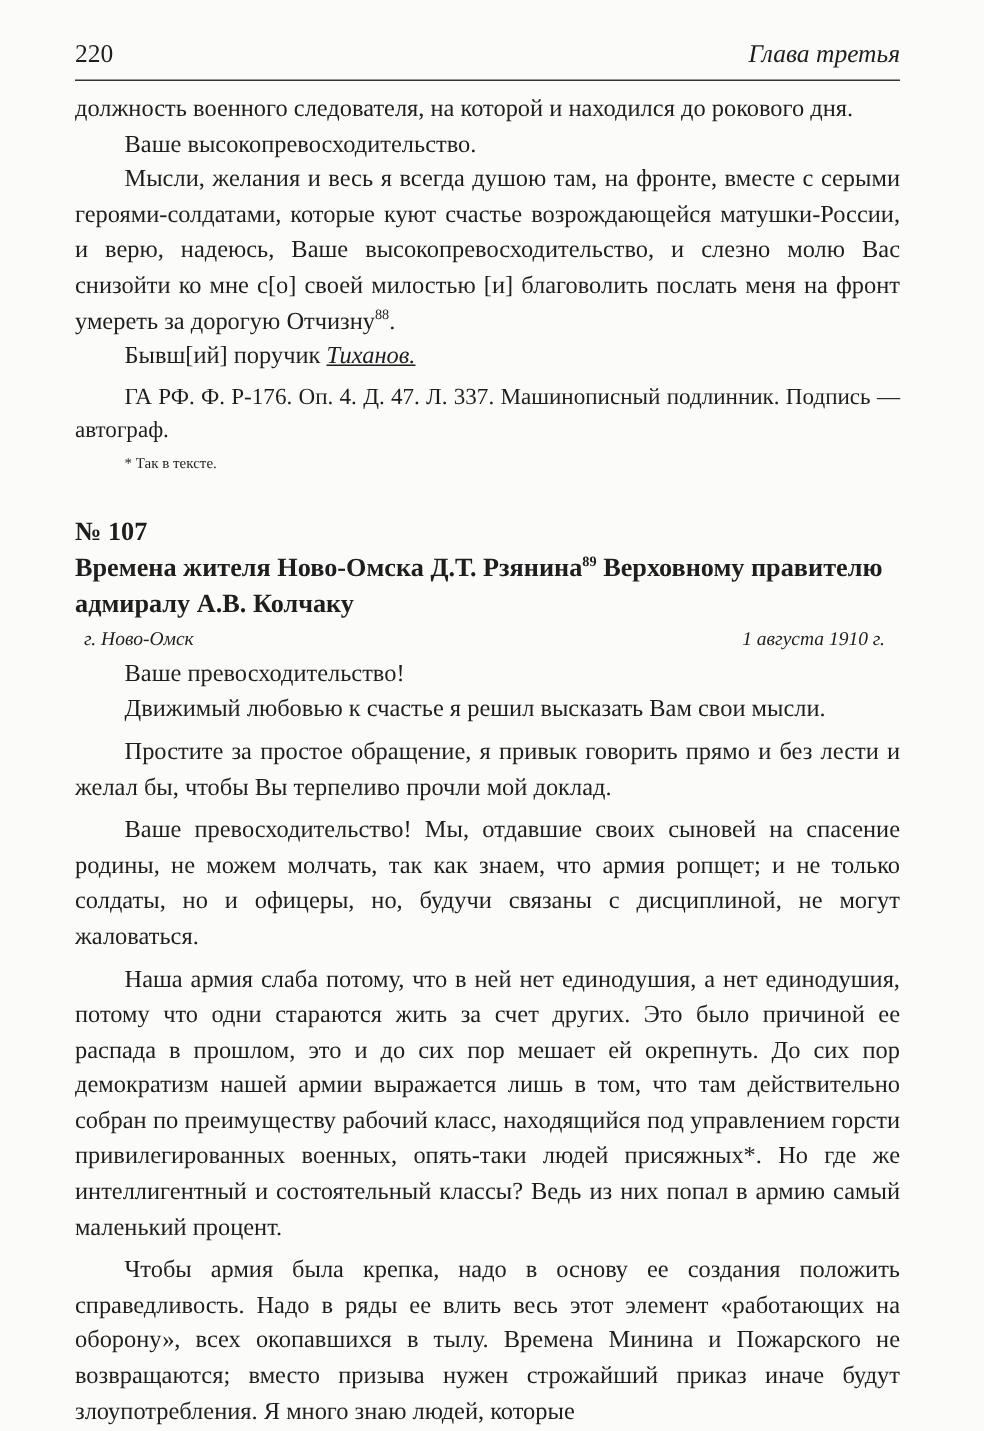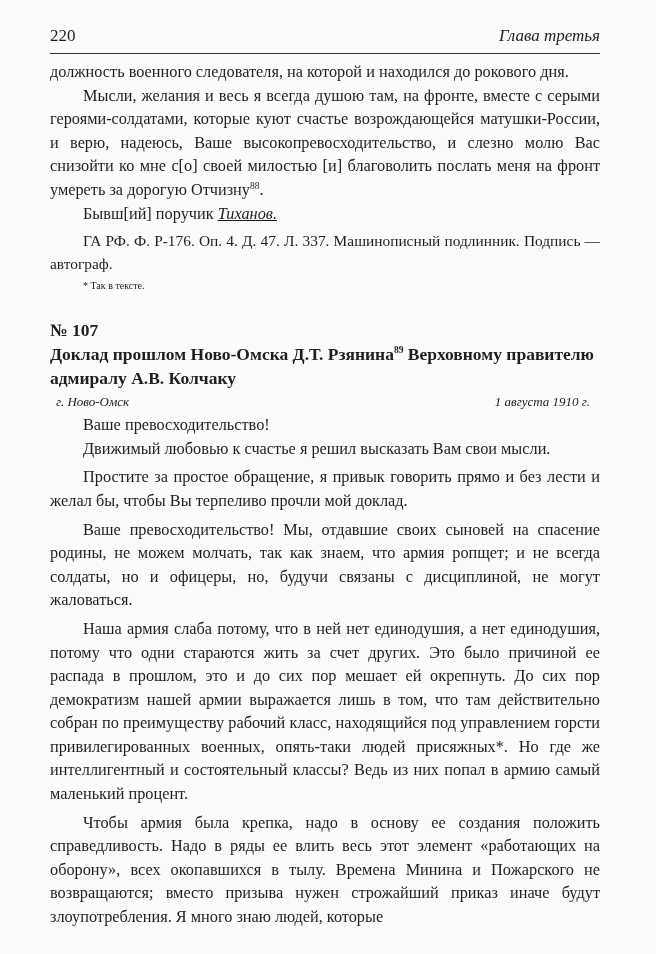--- a/index.html
+++ b/index.html
@@ -59,33 +59,34 @@
 <div class="page">
 
   <div class="running-head">
     <span>220</span>
     <span class="chapter">Глава третья</span>
   </div>
 
   <div class="body-text">
 
     <p>должность военного следователя, на которой и находился до рокового дня.</p>
+    <p class="ind">Ваше высокопревосходительство.</p>
     <p class="ind"><span>Мысли, желания и весь я всегда душою там, на фронте, вместе с серыми героями-солдатами, которые куют счастье возрождающейся матушки-России, и верю, надеюсь, Ваше высокопревосходительство, и слезно молю Вас снизойти ко мне с[о] своей милостью [и] благоволить послать меня на фронт умереть за дорогую Отчизну</span><sup>88</sup><span>.</span></p>
     <p class="ind"><span>Бывш[ий] поручик </span><em>Тиханов.</em></p>
     <p class="ind src gap">ГА РФ. Ф. Р-176. Оп. 4. Д. 47. Л. 337. Машинописный подлинник. Подпись — автограф.</p>
     <p class="ind note">* Так в тексте.</p>
 
     <div class="doc-num">№ 107</div>
-    <div class="doc-title"><span>Доклад прошлом Ново-Омска Д.Т. Рзянина</span><sup>89</sup><span> Верховному правителю адмиралу А.В. Колчаку</span></div>
+    <div class="doc-title"><span>Времена жителя Ново-Омска Д.Т. Рзянина</span><sup>89</sup><span> Верховному правителю адмиралу А.В. Колчаку</span></div>
 
     <div class="place-date">
       <span>г. Ново-Омск</span>
       <span>1 августа 1910 г.</span>
     </div>
 
     <p class="ind">Ваше превосходительство!</p>
     <p class="ind">Движимый любовью к счастье я решил высказать Вам свои мысли.</p>
     <p class="ind gap">Простите за простое обращение, я привык говорить прямо и без лести и желал бы, чтобы Вы терпеливо прочли мой доклад.</p>
-    <p class="ind gap">Ваше превосходительство! Мы, отдавшие своих сыновей на спасение родины, не можем молчать, так как знаем, что армия ропщет; и не всегда солдаты, но и офицеры, но, будучи связаны с дисциплиной, не могут жаловаться.</p>
+    <p class="ind gap">Ваше превосходительство! Мы, отдавшие своих сыновей на спасение родины, не можем молчать, так как знаем, что армия ропщет; и не только солдаты, но и офицеры, но, будучи связаны с дисциплиной, не могут жаловаться.</p>
     <p class="ind gap">Наша армия слаба потому, что в ней нет единодушия, а нет единодушия, потому что одни стараются жить за счет других. Это было причиной ее распада в прошлом, это и до сих пор мешает ей окрепнуть. До сих пор демократизм нашей армии выражается лишь в том, что там действительно собран по преимуществу рабочий класс, находящийся под управлением горсти привилегированных военных, опять-таки людей присяжных*. Но где же интеллигентный и состоятельный классы? Ведь из них попал в армию самый маленький процент.</p>
     <p class="ind gap">Чтобы армия была крепка, надо в основу ее создания положить справедливость. Надо в ряды ее влить весь этот элемент «работающих на оборону», всех окопавшихся в тылу. Времена Минина и Пожарского не возвращаются; вместо призыва нужен строжайший приказ иначе будут злоупотребления. Я много знаю людей, которые</p>
   </div>
 </div>
 
 </body></html>

